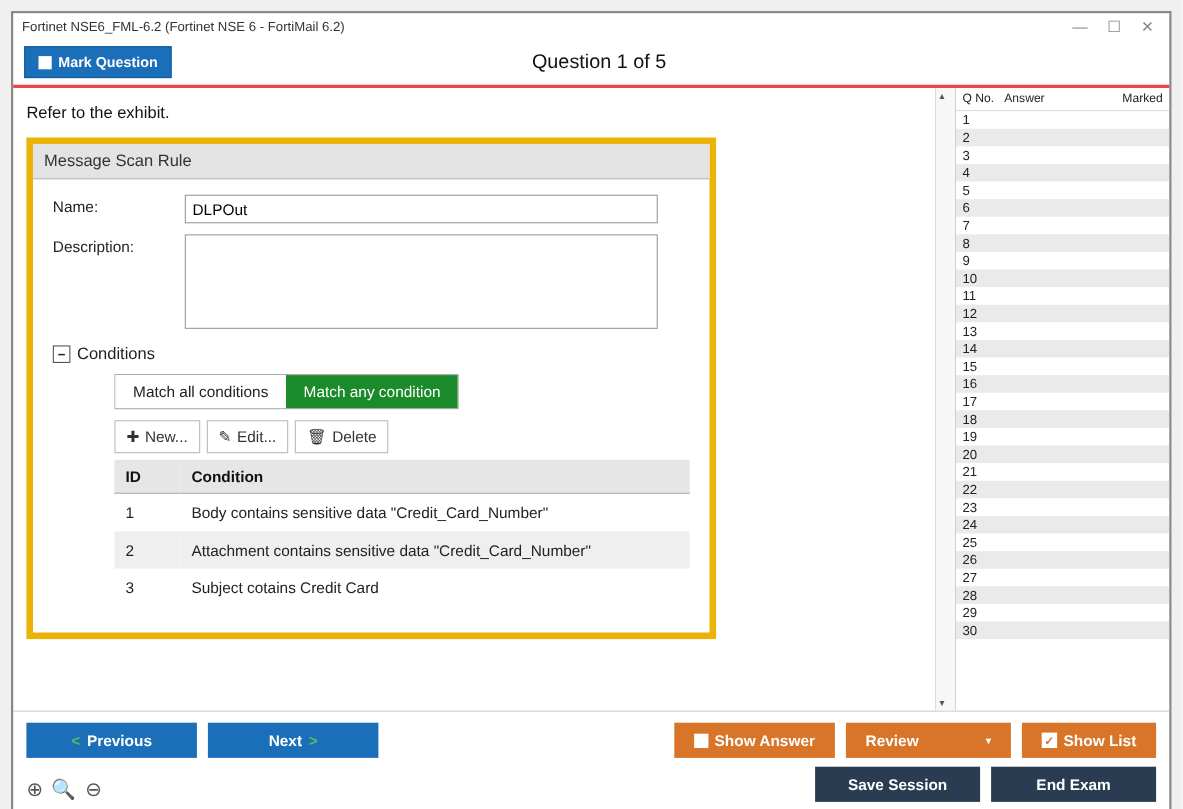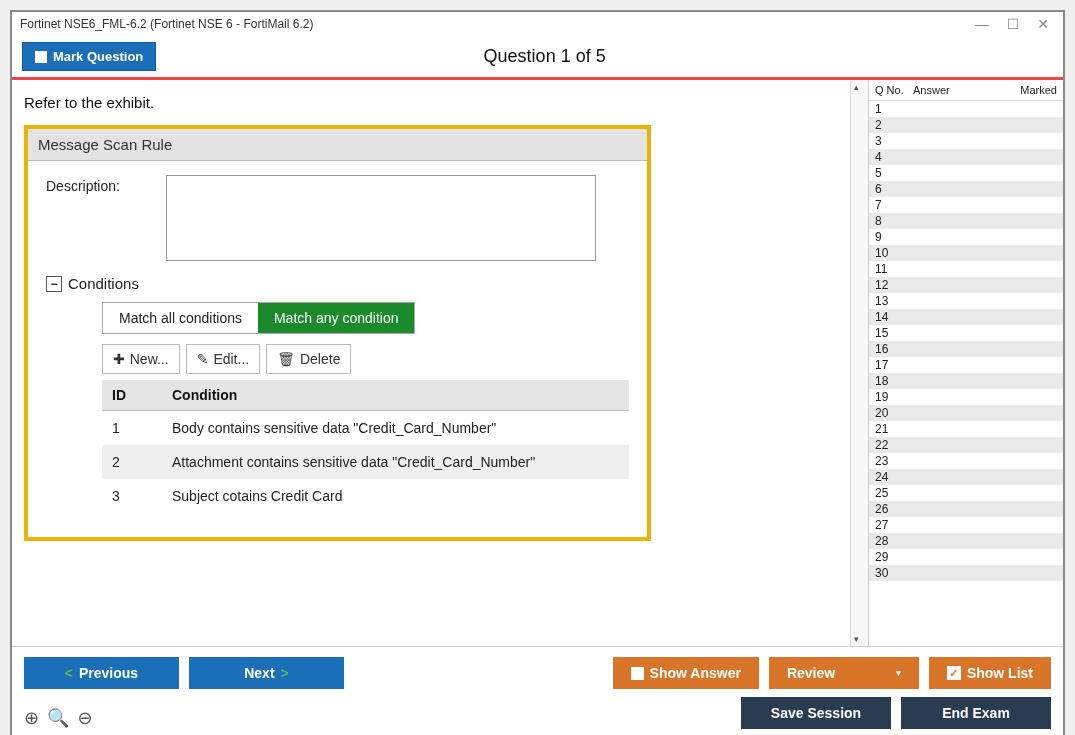--- a/index.html
+++ b/index.html
@@ -22,21 +22,21 @@
     .side-header { display:flex; font-size:11px; color:#222; padding:4px 6px; border-bottom:1px solid #ddd;}
     .side-header div:nth-child(1){ width:38px;}
     .side-header div:nth-child(2){ flex:1;}
     .side-header div:nth-child(3){ width:48px; text-align:right;}
     .qlist { flex:1; overflow-y:scroll; font-size:12px;}
     .qrow { padding:1px 6px; color:#222;}
     .qrow.even { background:#eaeaea;}
     
     .prompt-text { font-size:15px; color:#111; margin-bottom:14px;}
     
-    .exhibit { border:4px solid #eab308; width:627px;}
+    .exhibit { border:6px solid #eab308; width:627px;}
     .exhibit-header { background:#e3e3e3; padding:7px 10px; font-size:15px; color:#333; border-bottom:1px solid #bbb;}
     .exhibit-body { padding:14px 18px 24px 18px; }
     .form-row { display:flex; margin-bottom:10px; font-size:14px; color:#222;}
     .form-label { width:120px; padding-top:3px;}
     .form-input { border:1px solid #999; padding:4px 6px; width:430px; height:26px; font-size:14px;}
     .form-textarea { border:1px solid #999; width:430px; height:86px; resize:none; padding:4px 6px; font-size:14px;}
     
     .cond-sec { margin-top:14px;}
     .cond-head { display:flex; align-items:center; gap:6px; font-size:15px; color:#222; margin-bottom:10px;}
     .minus-icon { width:16px; height:16px; border:1px solid #555; display:flex; align-items:center; justify-content:center; font-size:12px; font-weight:bold; line-height:1;}
@@ -92,20 +92,24 @@
     <div style="width:120px;"></div>
   </div>
 
   <div class="main-row">
     <div class="content">
       <div class="prompt-text">Refer to the exhibit.</div>
 
       <div class="exhibit">
         <div class="exhibit-header">Message Scan Rule</div>
         <div class="exhibit-body">
+          <div class="form-row">
+            <div class="form-label">Name:</div>
+            <input class="form-input" value="DLPOut" style="">
+          </div>
           <div class="form-row">
             <div class="form-label">Description:</div>
             <textarea class="form-textarea" style=""></textarea>
           </div>
 
           <div class="cond-sec">
             <div class="cond-head">
               <span class="minus-icon">−</span>
               <span>Conditions</span>
             </div>

